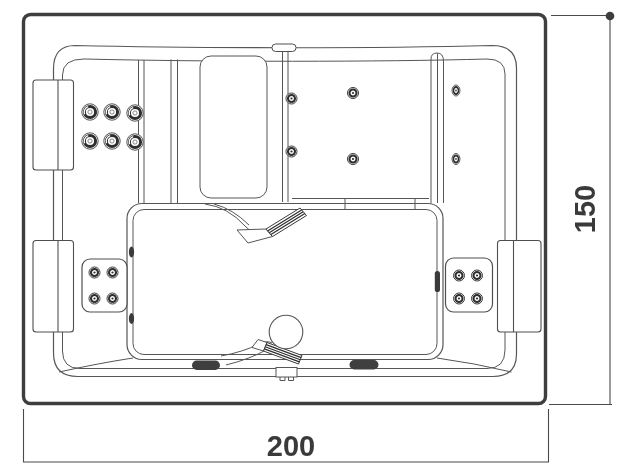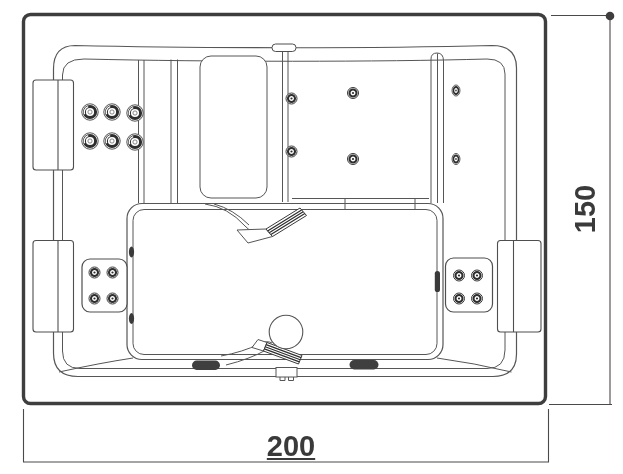--- a/index.html
+++ b/index.html
@@ -1,21 +1,21 @@
 <!DOCTYPE html>
 <html><head>
 <meta charset="utf-8">
 <style>
   html,body{margin:0;padding:0;background:#ffffff;}
   .stage{position:relative;width:623px;height:474px;background:#ffffff;overflow:hidden;
          font-family:"Liberation Sans",sans-serif;}
   .stage svg{position:absolute;left:0;top:0;}
   .dim-label{position:absolute;color:#3a3a3a;font-weight:700;font-size:29px;line-height:30px;
              text-align:center;letter-spacing:0px;}
-  .dim-label.width{left:261px;top:431px;width:60px;height:30px;text-decoration:underline;}
+  .dim-label.width{left:261px;top:431px;width:60px;height:30px;}
   .dim-label.height{left:555px;top:194px;width:60px;height:30px;transform:rotate(-90deg);}
 </style>
 </head>
 <body>
 
 <div class="stage">
 
   <svg width="623" height="474" viewBox="0 0 623 474">
     <defs>
       <g id="jetL">

